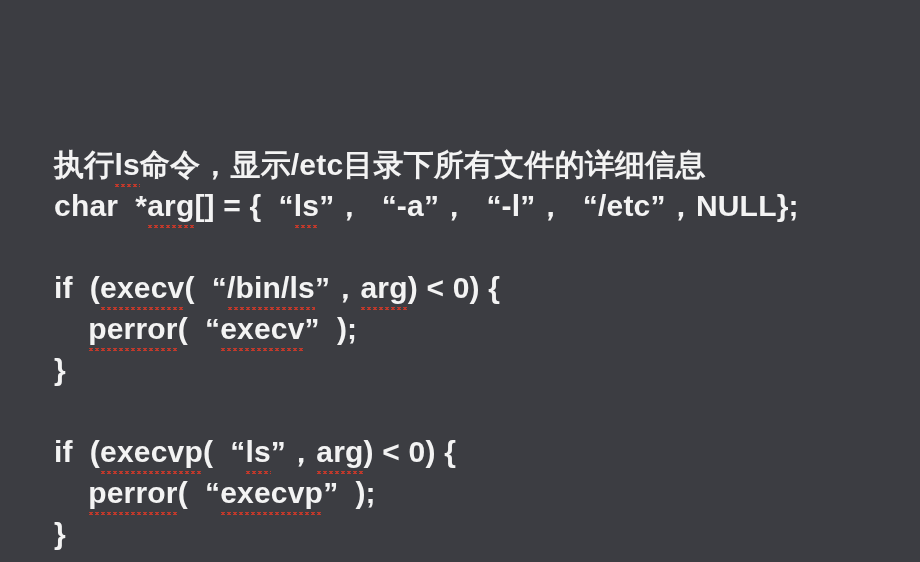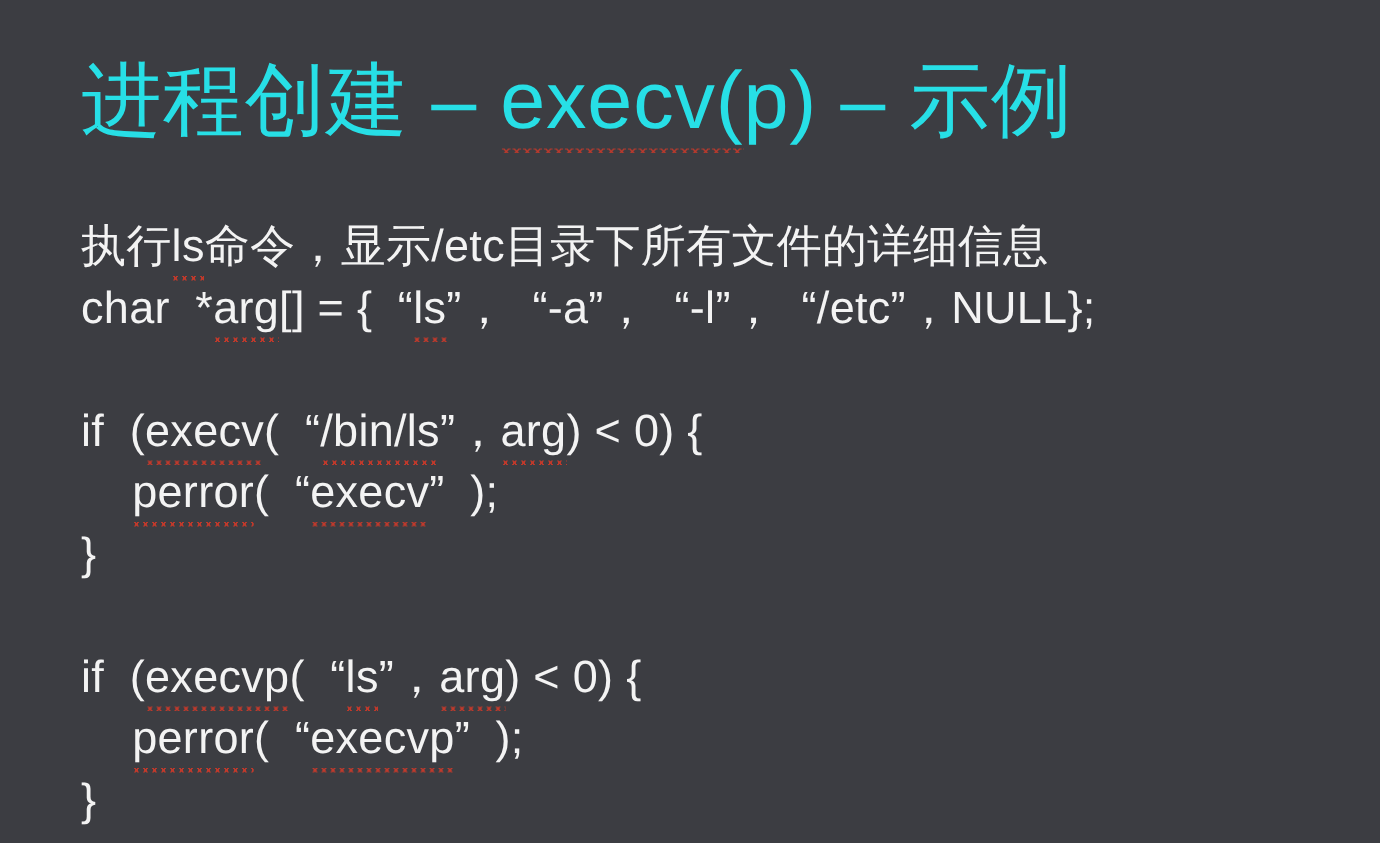--- a/index.html
+++ b/index.html
@@ -40,21 +40,21 @@
 
   
   #body-block {
     position: absolute;
     left: 54px;
     top: 144px;
     width: 840px;
     color: #f3f3f3;
     font-size: 30px;
     line-height: 41px;
-    font-weight: 400;
+    font-weight: 700;
     white-space: pre;
     letter-spacing: 0.2px;
   }
   .body-line {
     display: block;
     height: 41px;
     white-space: pre;
   }
   .body-line.blank {
     height: 41px;
@@ -78,17 +78,16 @@
     background-size: 7px 4px;
     padding-bottom: 4px;
     background-position: left calc(100% + 1px);
   }
 </style>
 </head>
 <body>
 
 <div id="slide" style="background: rgb(60, 61, 66);">
 
-  <div id="slide-title" style="color: rgb(39, 223, 230);"><span class="seg">进程创建 – </span><span class="sq">execv(</span><span class="seg">p) – 示例</span></div>
 
   <div id="body-block" style="color: rgb(243, 243, 243);"><span class="body-line"><span class="seg">执行</span><span class="sq">ls</span><span class="seg">命令，显示/etc目录下所有文件的详细信息</span></span><span class="body-line"><span class="seg">char  *</span><span class="sq">arg</span><span class="seg">[] = {  “</span><span class="sq">ls</span><span class="seg">”，  “-a”，  “-l”，  “/etc”，NULL};</span></span><span class="body-line blank">&nbsp;</span><span class="body-line"><span class="seg">if  (</span><span class="sq">execv</span><span class="seg">(  “</span><span class="sq">/bin/ls</span><span class="seg">”，</span><span class="sq">arg</span><span class="seg">) &lt; 0) {</span></span><span class="body-line"><span class="seg">    </span><span class="sq">perror</span><span class="seg">(  “</span><span class="sq">execv</span><span class="seg">”  );</span></span><span class="body-line"><span class="seg">}</span></span><span class="body-line blank">&nbsp;</span><span class="body-line"><span class="seg">if  (</span><span class="sq">execvp</span><span class="seg">(  “</span><span class="sq">ls</span><span class="seg">”，</span><span class="sq">arg</span><span class="seg">) &lt; 0) {</span></span><span class="body-line"><span class="seg">    </span><span class="sq">perror</span><span class="seg">(  “</span><span class="sq">execvp</span><span class="seg">”  );</span></span><span class="body-line"><span class="seg">}</span></span></div>
 
 </div>
 
 </body></html>

